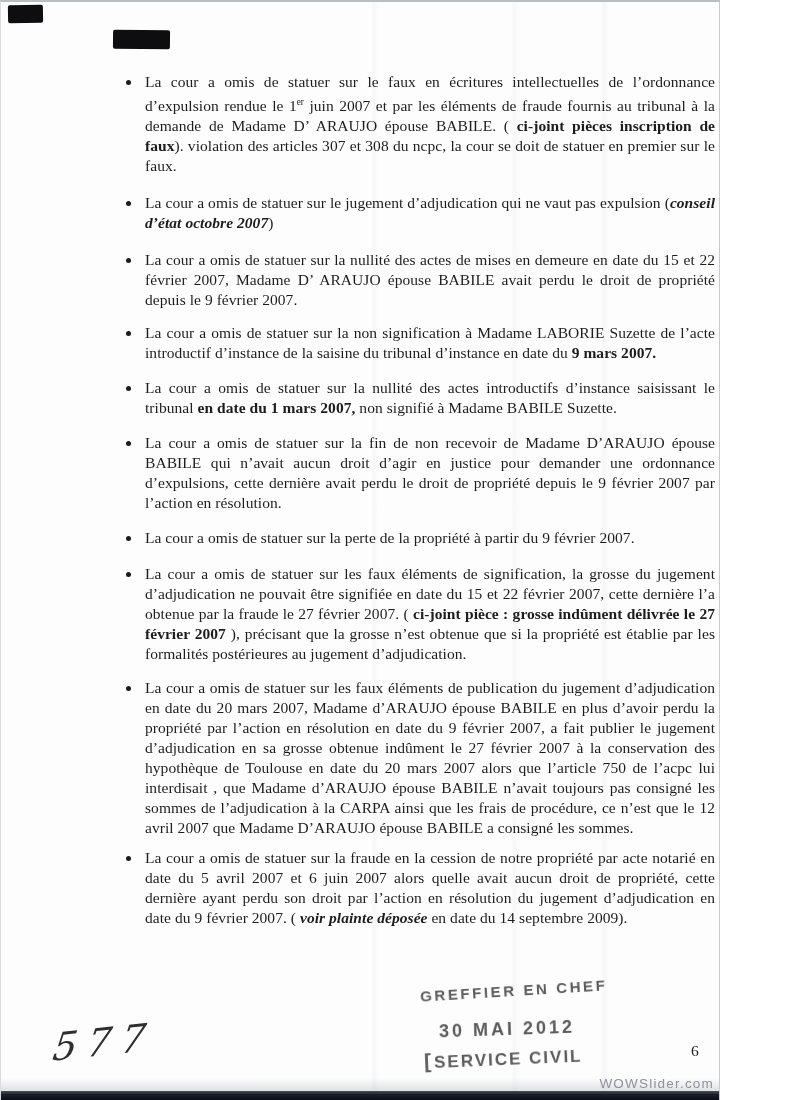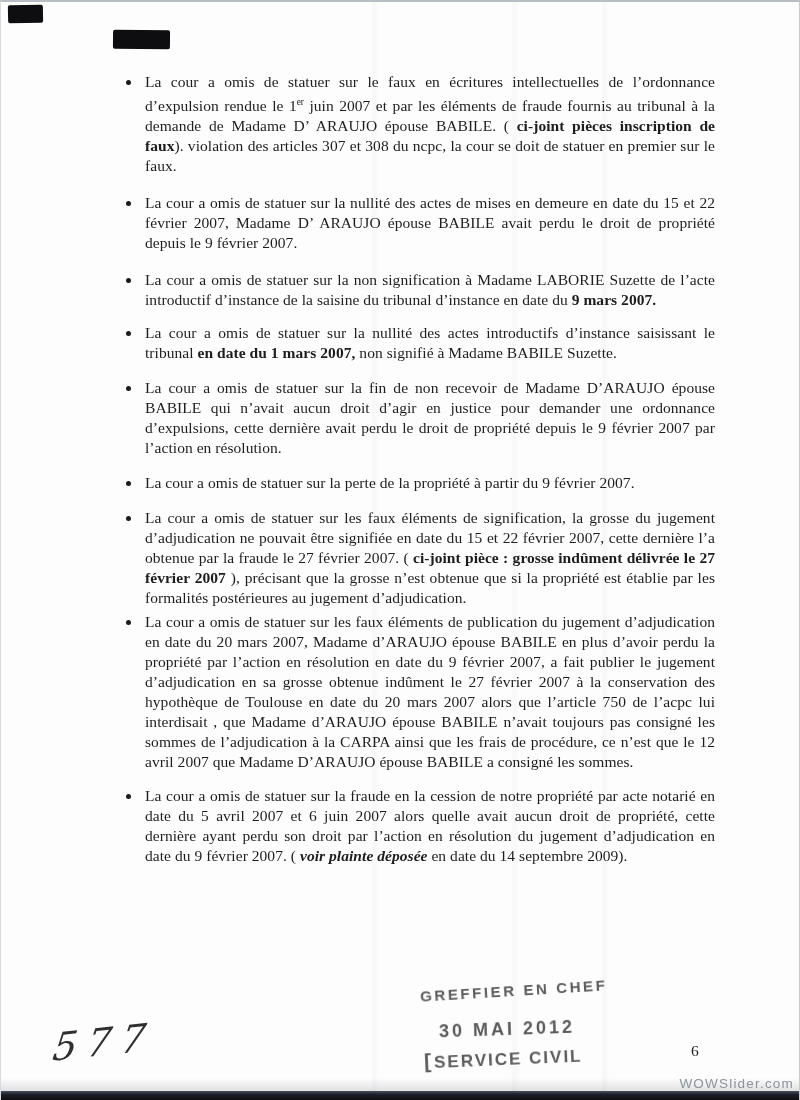--- a/index.html
+++ b/index.html
@@ -3,21 +3,21 @@
 <meta charset="utf-8">
 <style>
   * { margin: 0; padding: 0; box-sizing: border-box; }
   html, body { width: 800px; height: 1100px; overflow: hidden; }
   body {
     font-family: "Liberation Serif", serif;
     background: #ffffff;
   }
   .page {
     position: relative;
-    width: 800px; height: 1100px;
+    width: 720px; height: 1100px;
     background: #fdfdfd;
     border-top: 2px solid #b9bdc4;
     border-left: 1px solid #d9dbde;
     border-right: 1px solid #c7cad0;
     overflow: hidden;
   }
   
   .streaks {
     position: absolute; inset: 0;
     background:
@@ -46,21 +46,21 @@
   .content li {
     position: relative;
     padding-left: 24px;
     text-align: justify;
     margin-bottom: 15px;
   }
   .content li:nth-child(1) { margin-bottom: 17px; }
   .content li:nth-child(2) { margin-bottom: 17px; }
   .content li:nth-child(3) { margin-bottom: 13px; }
   .content li:nth-child(4) { }
-  .content li:nth-child(7) { margin-bottom: 4px; }
+  .content li:nth-child(7) { margin-bottom: 16px; }
   .content li:nth-child(8) { margin-bottom: 14px; }
   .content li:nth-child(9) { margin-bottom: 10px; }
   .dot {
     position: absolute; left: 5px; top: 8px;
     width: 5px; height: 5px; border-radius: 50%;
     background: #1b1b1b;
   }
   .b  { font-weight: bold; }
   .it { font-style: italic; }
   .sup { vertical-align: super; font-size: 0.6em; letter-spacing: 0; }
@@ -119,20 +119,21 @@
 
 <div class="page">
 
   <div class="streaks"></div>
 
   <div class="artifact artifact-a"></div>
   <div class="artifact artifact-b"></div>
 
   <ul class="content">
       <li><span class="dot"></span><span>La cour a omis de statuer sur le faux en écritures intellectuelles de l’ordonnance d’expulsion rendue le 1</span><sup class="sup">er</sup><span> juin 2007 et par les éléments de fraude fournis au tribunal à la demande de Madame D’ ARAUJO épouse BABILE. ( </span><span class="b">ci-joint pièces inscription de faux</span><span>). violation des articles 307 et 308 du ncpc, la cour se doit de statuer en premier sur le faux.</span></li>
+      <li><span class="dot"></span><span>La cour a omis de statuer sur le jugement d’adjudication qui ne vaut pas expulsion (</span><span class="b it">conseil d’état octobre 2007</span><span>)</span></li>
       <li><span class="dot"></span><span>La cour a omis de statuer sur la nullité des actes de mises en demeure en date du 15 et 22 février 2007, Madame D’ ARAUJO épouse BABILE avait perdu le droit de propriété depuis le 9 février 2007.</span></li>
       <li><span class="dot"></span><span>La cour a omis de statuer sur la non signification à Madame LABORIE Suzette de l’acte introductif d’instance de la saisine du tribunal d’instance en date du </span><span class="b">9 mars 2007.</span></li>
       <li><span class="dot"></span><span>La cour a omis de statuer sur la nullité des actes introductifs d’instance saisissant le tribunal </span><span class="b">en date du 1 mars 2007,</span><span> non signifié à Madame BABILE Suzette.</span></li>
       <li><span class="dot"></span><span>La cour a omis de statuer sur la fin de non recevoir de Madame D’ARAUJO épouse BABILE qui n’avait aucun droit d’agir en justice pour demander une ordonnance d’expulsions, cette dernière avait perdu le droit de propriété depuis le 9 février 2007 par l’action en résolution.</span></li>
       <li><span class="dot"></span><span>La cour a omis de statuer sur la perte de la propriété à partir du 9 février 2007.</span></li>
       <li><span class="dot"></span><span>La cour a omis de statuer sur les faux éléments de signification, la grosse du jugement d’adjudication ne pouvait être signifiée en date du 15 et 22 février 2007, cette dernière l’a obtenue par la fraude le 27 février 2007. ( </span><span class="b">ci-joint pièce : grosse indûment délivrée le 27 février 2007</span><span> ), précisant que la grosse n’est obtenue que si la propriété est établie par les formalités postérieures au jugement d’adjudication.</span></li>
       <li><span class="dot"></span><span>La cour a omis de statuer sur les faux éléments de publication du jugement d’adjudication en date du 20 mars 2007, Madame d’ARAUJO épouse BABILE en plus d’avoir perdu la propriété par l’action en résolution en date du 9 février 2007, a fait publier le jugement d’adjudication en sa grosse obtenue indûment le 27 février 2007 à la conservation des hypothèque de Toulouse en date du 20 mars 2007 alors que l’article 750 de l’acpc lui interdisait , que Madame d’ARAUJO épouse BABILE n’avait toujours pas consigné les sommes de l’adjudication à la CARPA ainsi que les frais de procédure, ce n’est que le 12 avril 2007 que Madame D’ARAUJO épouse BABILE a consigné les sommes.</span></li>
       <li><span class="dot"></span><span>La cour a omis de statuer sur la fraude en la cession de notre propriété par acte notarié en date du 5 avril 2007 et 6 juin 2007 alors quelle avait aucun droit de propriété, cette dernière ayant perdu son droit par l’action en résolution du jugement d’adjudication en date du 9 février 2007. ( </span><span class="b it">voir plainte déposée</span><span> en date du 14 septembre 2009).</span></li>
     </ul>
 

